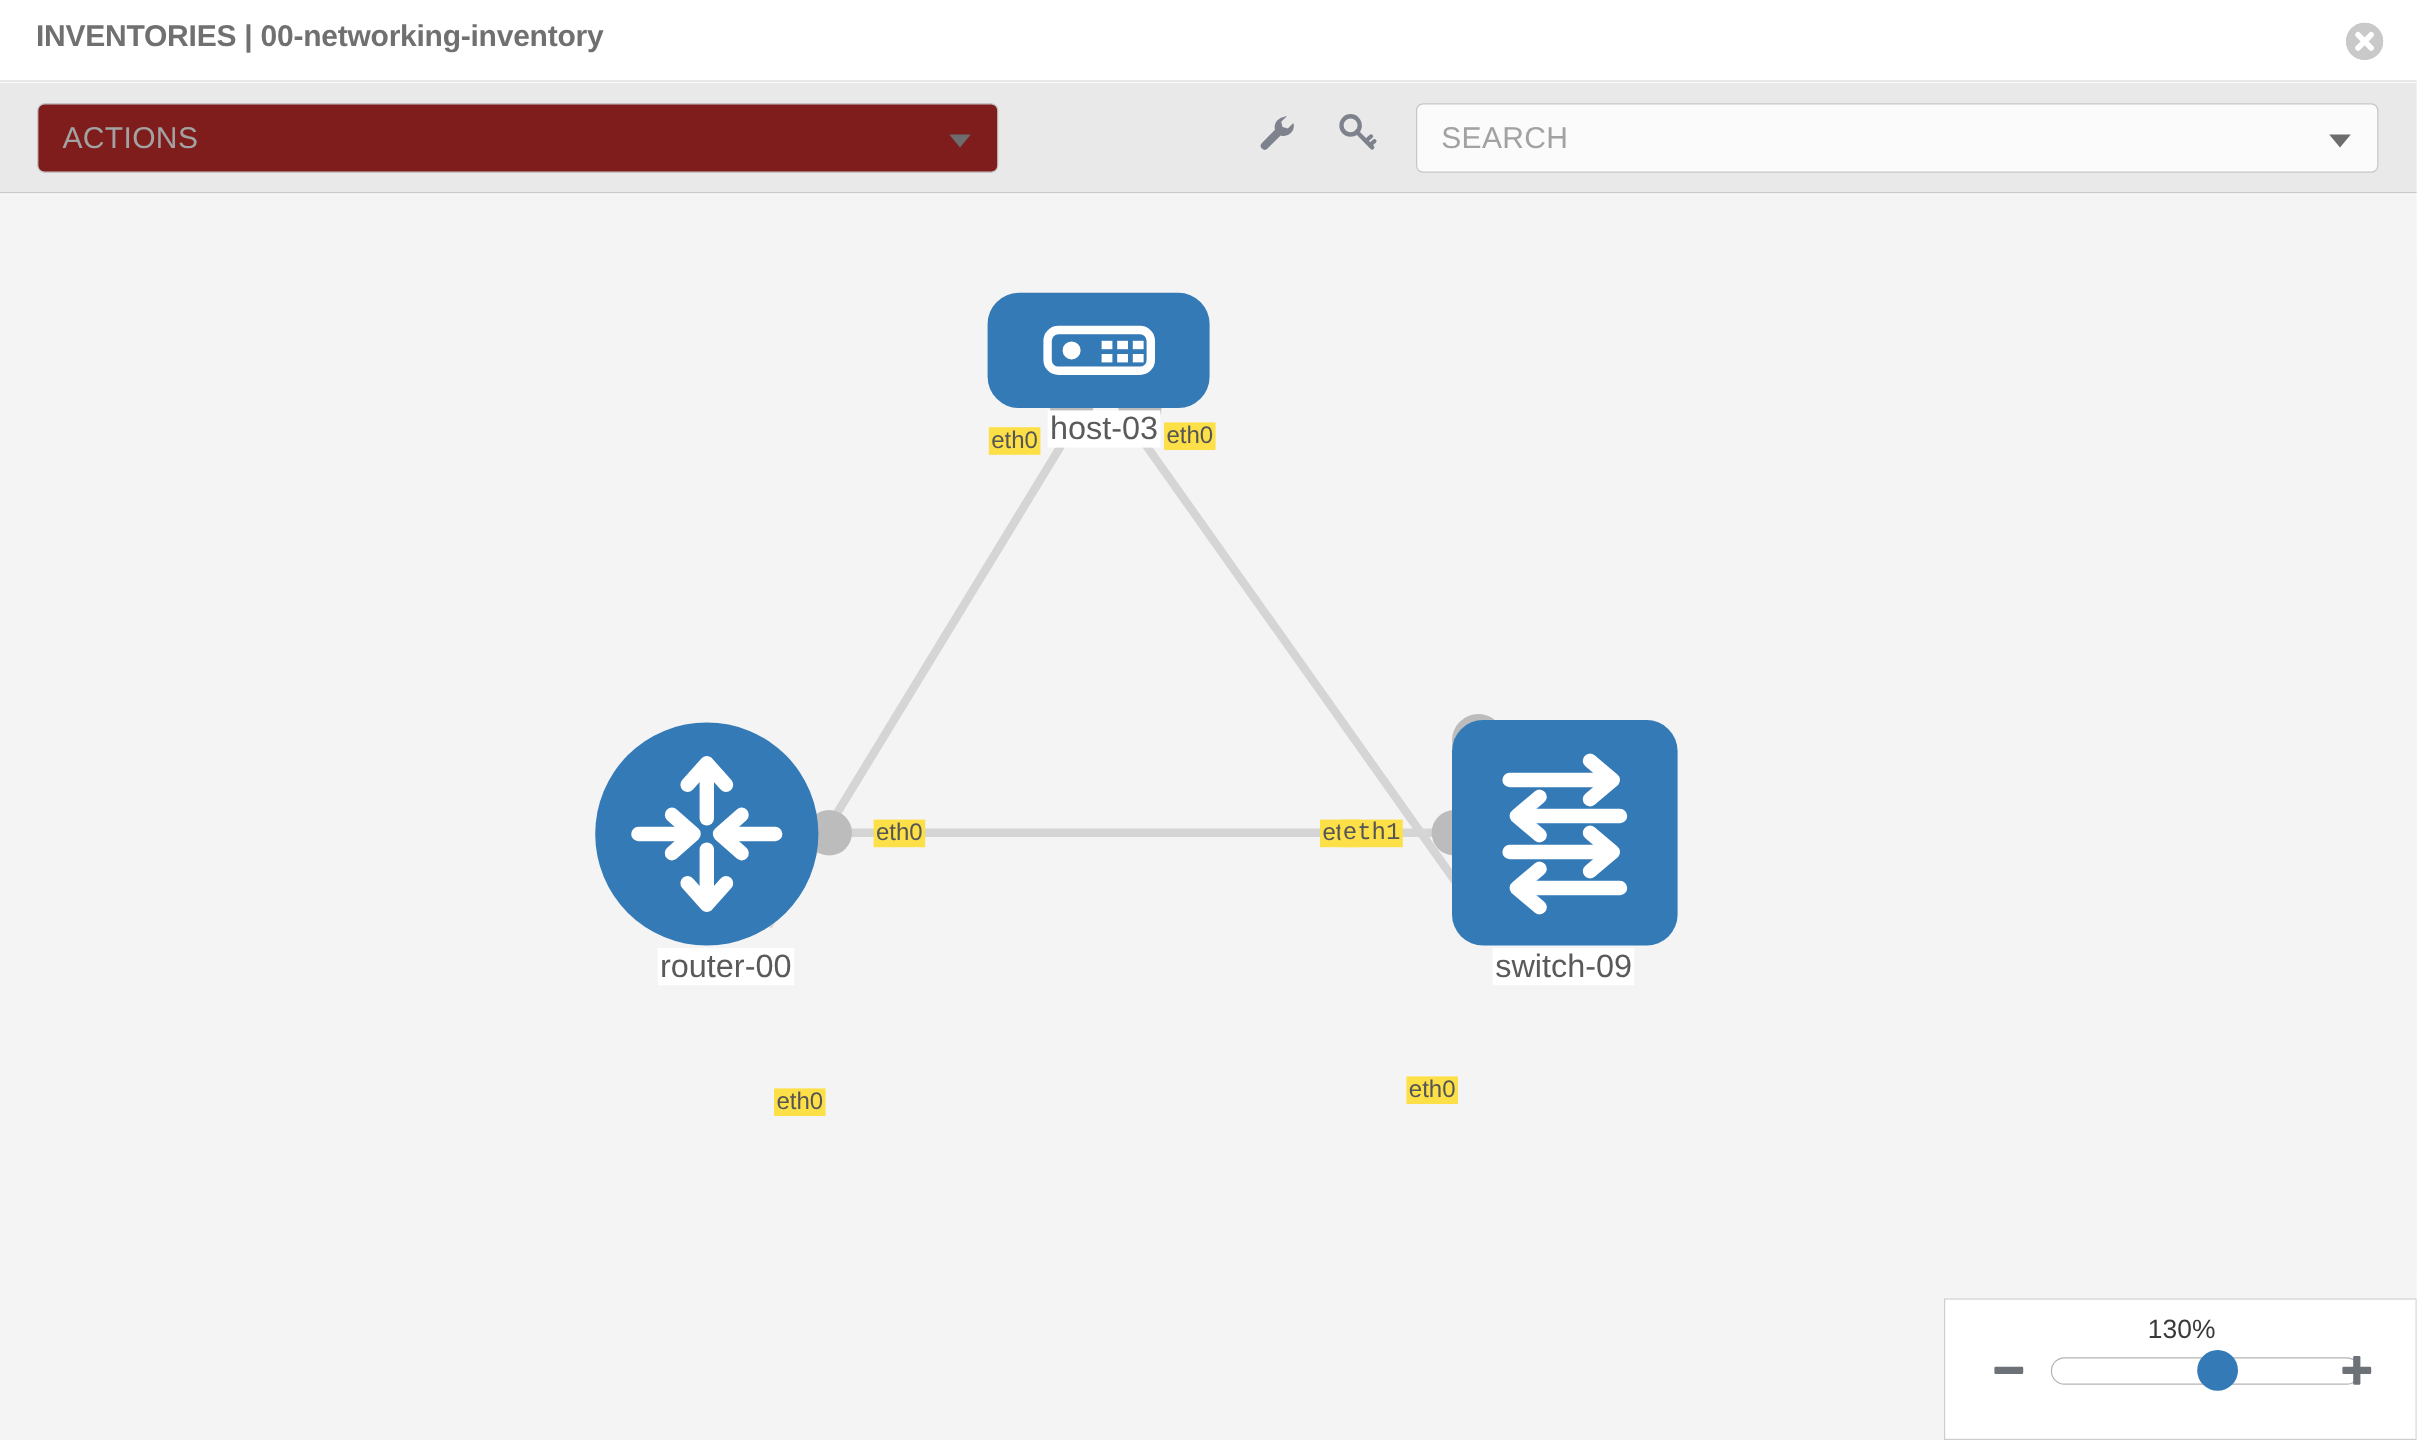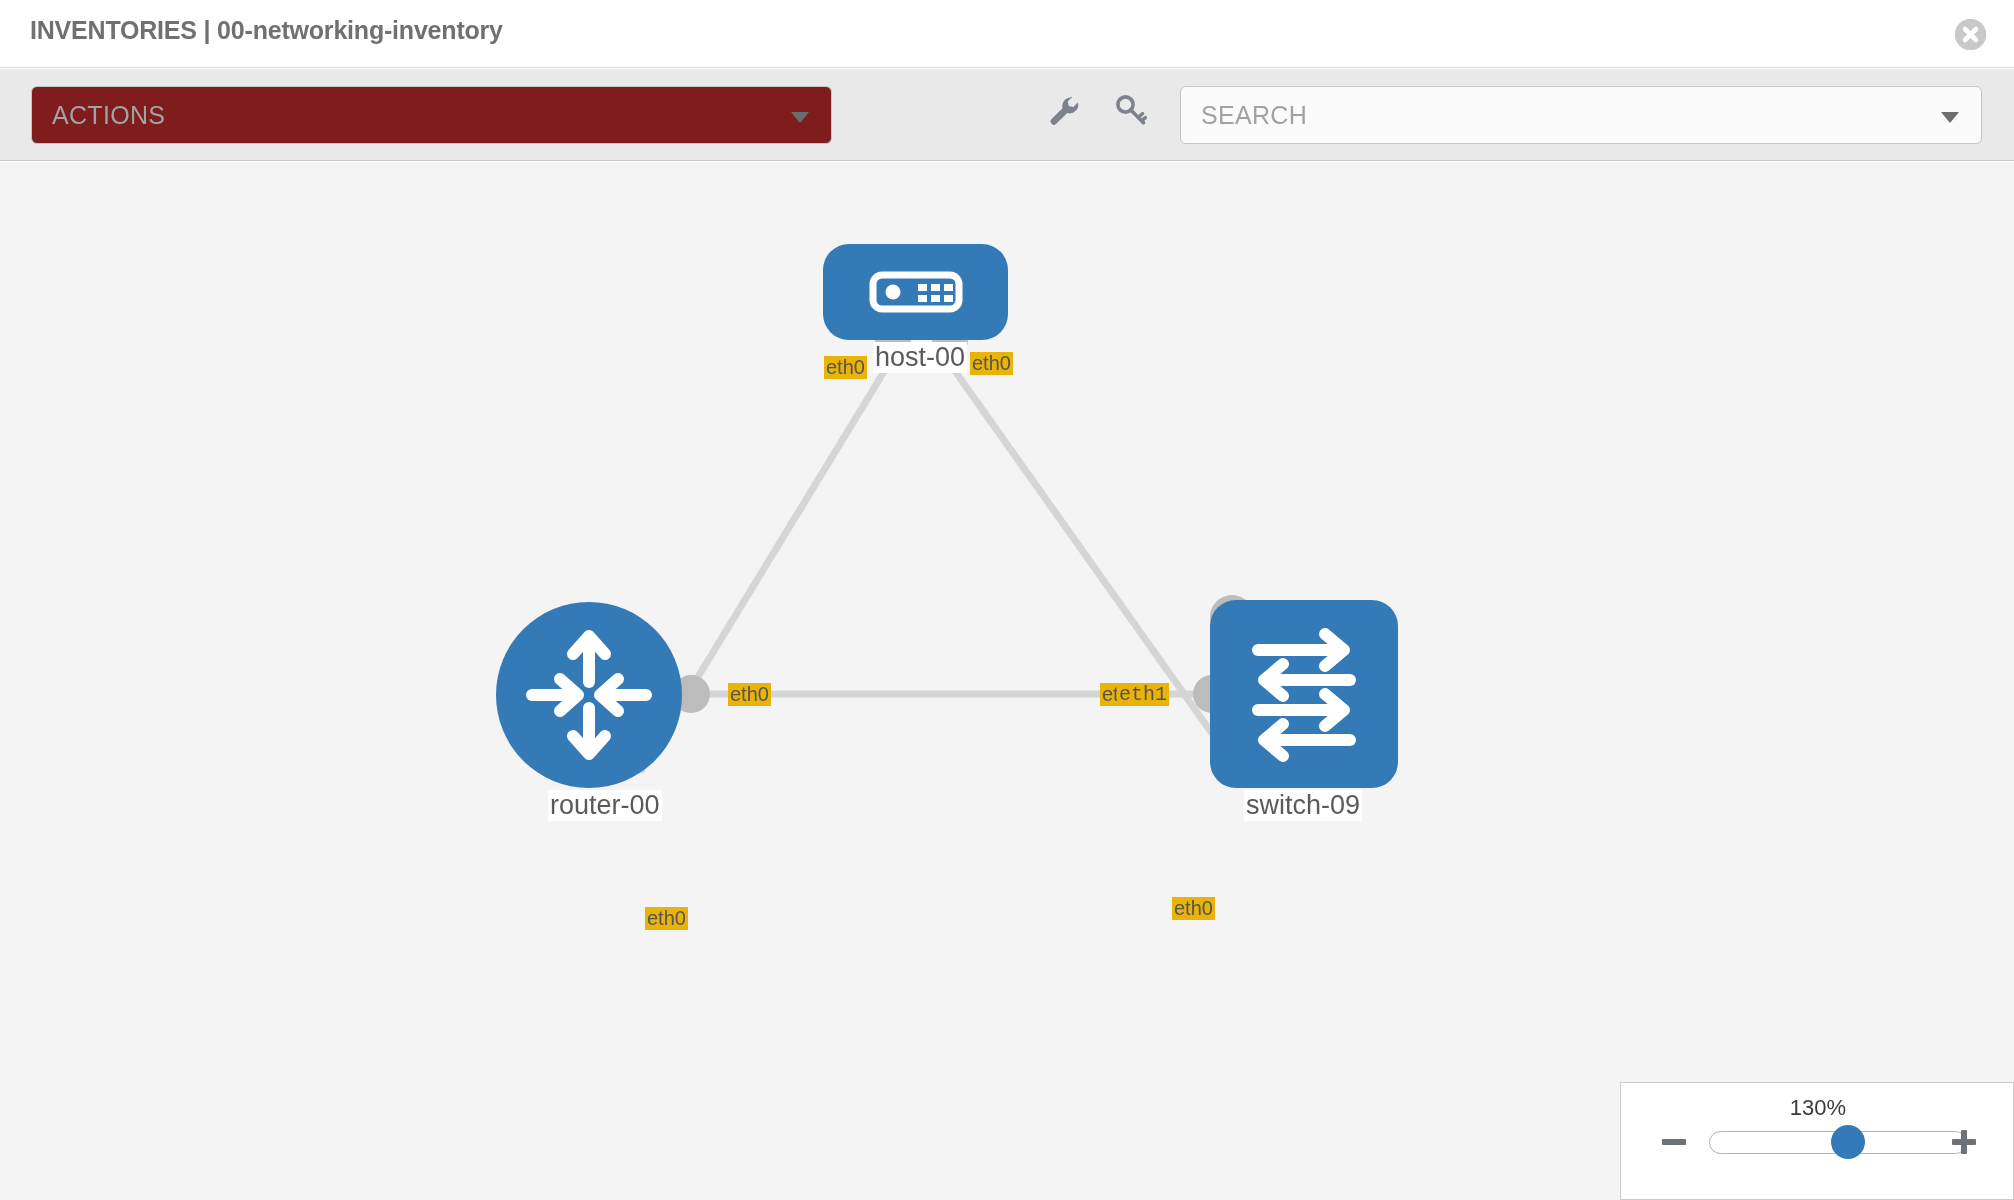--- a/index.html
+++ b/index.html
@@ -125,21 +125,21 @@
     font-size: 27px;
     color: #5a5a5a;
     background: #ffffff;
     white-space: nowrap;
     padding: 0 2px;
   }
   .port-label {
     position: absolute;
     font-size: 20px;
     color: #555555;
-    background: #eab308;
+    background: #fde047;
     white-space: nowrap;
     padding: 0 2px;
   }
 
   .node-shape { position: absolute; }
   .node-shape.circle   { border-radius: 50%; background: #337ab7; }
   .node-shape.rounded  { border-radius: 26px; background: #337ab7; }
   .node-shape svg { display: block; }
 
   
@@ -249,21 +249,21 @@
         <rect x="50" y="31" width="86" height="34" rx="9" ry="9" fill="none" stroke="#ffffff" stroke-width="7"></rect>
         <circle cx="70" cy="48" r="7.5" fill="#ffffff"></circle>
         <rect x="95" y="40" width="9" height="7" fill="#ffffff"></rect>
         <rect x="108" y="40" width="9" height="7" fill="#ffffff"></rect>
         <rect x="121" y="40" width="9" height="7" fill="#ffffff"></rect>
         <rect x="95" y="51" width="9" height="7" fill="#ffffff"></rect>
         <rect x="108" y="51" width="9" height="7" fill="#ffffff"></rect>
         <rect x="121" y="51" width="9" height="7" fill="#ffffff"></rect>
       </svg>
     </div>
-    <div class="node-label" style="left:873px; top:180px;">host-00</div>
+    <div class="node-label" style="left:873px; top:180px;">host-03</div>
     <div class="port-label" style="left:824px; top:194px;">eth0</div>
     <div class="port-label" style="left:970px; top:190px;">eth0</div>
 
     <div class="node-shape circle" style="left:496px; top:440px; width:186px; height:186px;">
       <svg width="186" height="186" viewBox="0 0 186 186" aria-hidden="true">
         <g fill="none" stroke="#ffffff" stroke-width="12" stroke-linecap="round" stroke-linejoin="round">
 
           <path d="M93 80 V36"></path>
           <path d="M77 52 L93 34 L109 52"></path>
 

